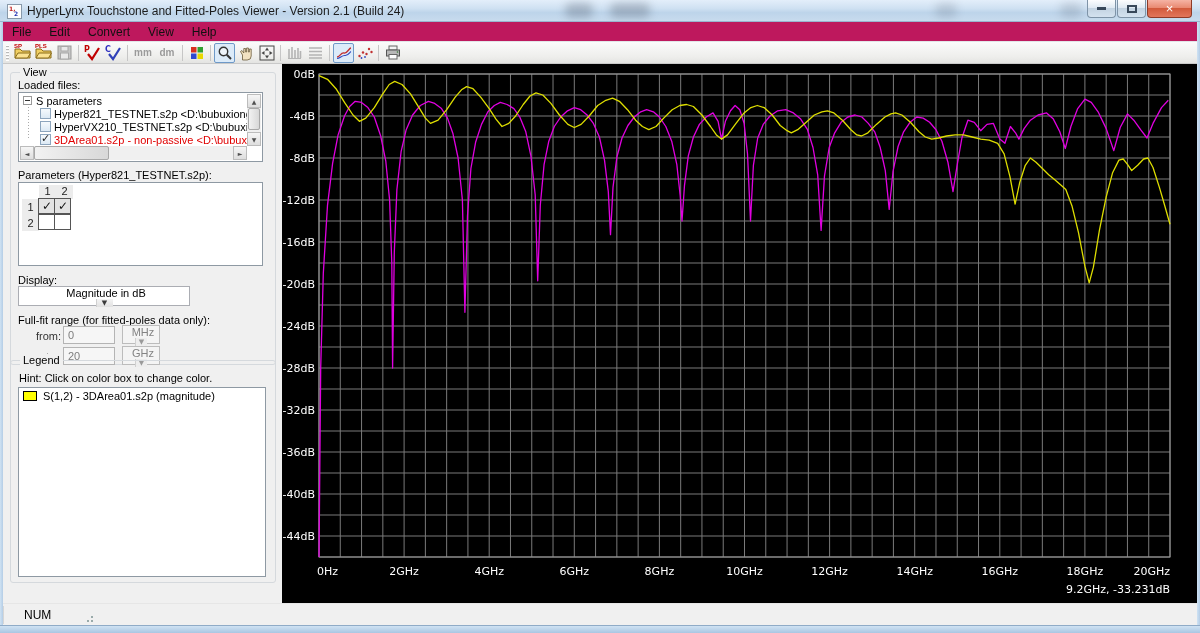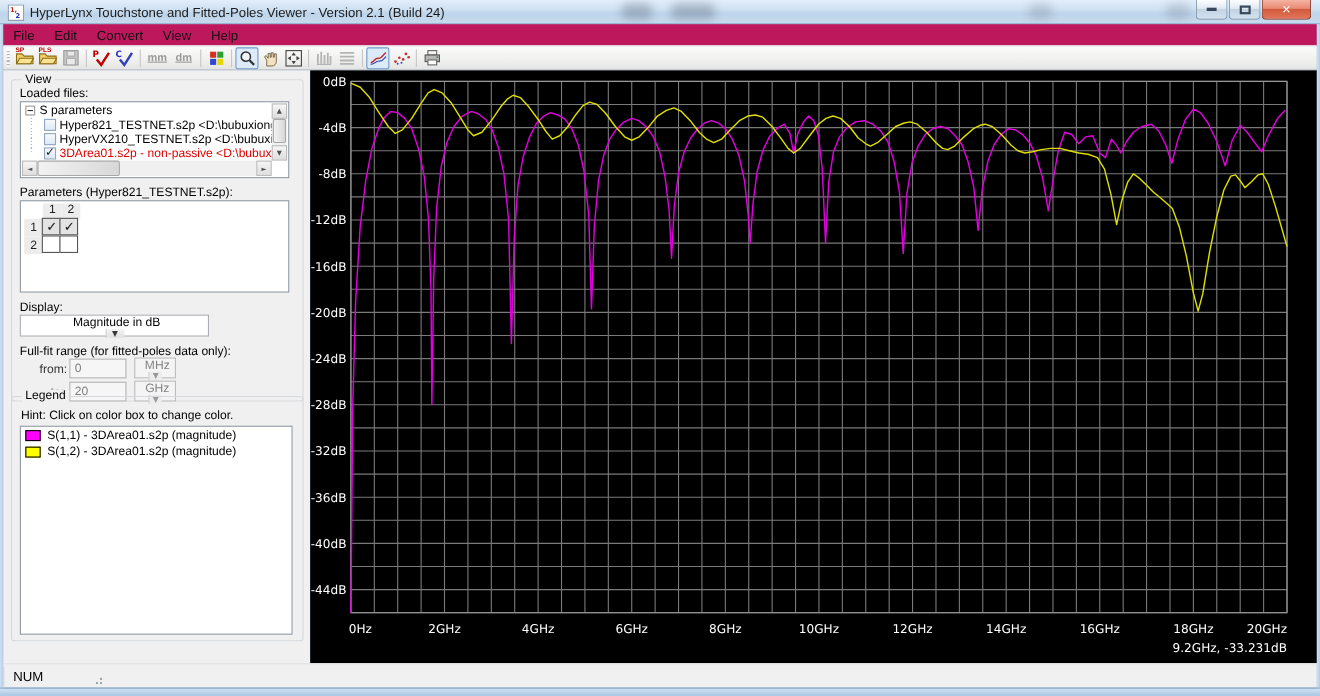--- a/index.html
+++ b/index.html
@@ -28,21 +28,21 @@
   .menu-item { padding:3px 9px; font-size:12px; color:#111; }
 
   .toolbar { position:absolute; left:3px; top:42px; width:1194px; height:22px;
     background:linear-gradient(#fbfbfb, #eeeeec 70%, #e4e4e2); border-bottom:1px solid #c9c9c9;
     display:flex; align-items:center; padding-left:2px; }
   .tgrip { width:4px; height:16px; margin:0 3px 0 1px;
     background:repeating-linear-gradient(#fff 0 1px, #b9b9b9 1px 2px, transparent 2px 3px); width:3px; }
   .tb { width:21px; height:20px; border:1px solid transparent; background:transparent;
     display:flex; align-items:center; justify-content:center; position:relative; }
   .tb.pressed { border:1px solid #6e99c8; background:#dcebf9; border-radius:2px; }
-  .tb.txt { width:24px; font-size:10px; color:#9a9a9a; font-weight:bold;text-decoration:underline; }
+  .tb.txt { width:24px; font-size:10px; color:#9a9a9a; font-weight:bold; }
   .tsep { width:1px; height:16px; background:#c6c6c6; margin:0 3px; }
   .tbtag { position:absolute; top:-1px; left:1px; font-size:6px; font-weight:bold; color:#c00000; line-height:7px; }
 
   
   .client { position:absolute; left:3px; top:64px; width:1194px; height:539px; display:flex; }
   .sidebar { width:279px; height:539px; background:#f0f0f0; position:relative; flex:none; }
   .chartpane { width:915px; height:539px; background:#000; position:relative; flex:none; }
 
   .groupbox { position:absolute; border:1px solid #d5d9dd; border-radius:3px; }
   .gb-label { position:absolute; top:-7px; left:9px; background:#f0f0f0; padding:0 3px; color:#000; }
@@ -101,21 +101,21 @@
 
   
   .legend-item { height:15px; display:flex; align-items:center; padding-left:4px; }
   .swatch { width:14px; height:10px; border:1px solid #000; margin-right:6px; flex:none; }
 
   
   .statusbar { position:absolute; left:3px; top:603px; width:1194px; height:22px; background:#f0f0f0;
     border-top:1px solid #e6e6e6; display:flex; align-items:center; font-size:12px; }
   .status-left { padding-left:7px; flex:1; color:#000; }
   .status-cell { width:78px; height:18px; border-left:1px solid #d6d6d6; color:#000;
-    display:flex; align-items:center; padding-left:8px; }
+    display:flex; align-items:center; padding-left:20px; }
   .grip-dots { width:14px; height:18px; position:relative; }
   .grip-dots::after { content:""; position:absolute; right:2px; bottom:2px; width:9px; height:9px;
     background:
       radial-gradient(circle at 8px 8px, #9aa 1px, transparent 1.2px),
       radial-gradient(circle at 8px 4px, #9aa 1px, transparent 1.2px),
       radial-gradient(circle at 4px 8px, #9aa 1px, transparent 1.2px); }
 
   .bottomframe { position:absolute; left:0; top:625px; width:1200px; height:8px;
     background:linear-gradient(#cfe2f3,#a9c6e2); border-top:1px solid #8fabc7; }
   .sideframe { position:absolute; top:0; width:3px; height:633px; background:linear-gradient(90deg,#cfe2f3,#b4cde6); }
@@ -353,24 +353,20 @@
     <div class="tinput" style="left:60px; top:283px; width:52px;">20</div>
     <div class="combo disabled" style="left:119px; top:282px; width:38px; height:19px;">
       <span class="cval">GHz</span>
       <span class="carrow" style="width:12px;">▼</span>
     </div>
 
     <div class="groupbox" style="left:7px; top:296px; width:266px; height:223px;">
       <span class="gb-label">Legend</span>
       <span class="lbl" style="left:8px; top:11px;">Hint:  Click on color box to change color.</span>
       <div class="sunkenbox" style="left:7px; top:26px; width:248px; height:190px;">
-        <div class="legend-item">
-          <span class="swatch" style="background: rgb(255, 0, 255);"></span>
-          <span>S(1,1) - 3DArea01.s2p (magnitude)</span>
-        </div>
         <div class="legend-item">
           <span class="swatch" style="background: rgb(255, 255, 0);"></span>
           <span>S(1,2) - 3DArea01.s2p (magnitude)</span>
         </div>
       </div>
     </div>
   </div>
 
   <div class="chartpane">
     <svg id="chart-svg" width="915" height="539" viewBox="0 0 915 539">

